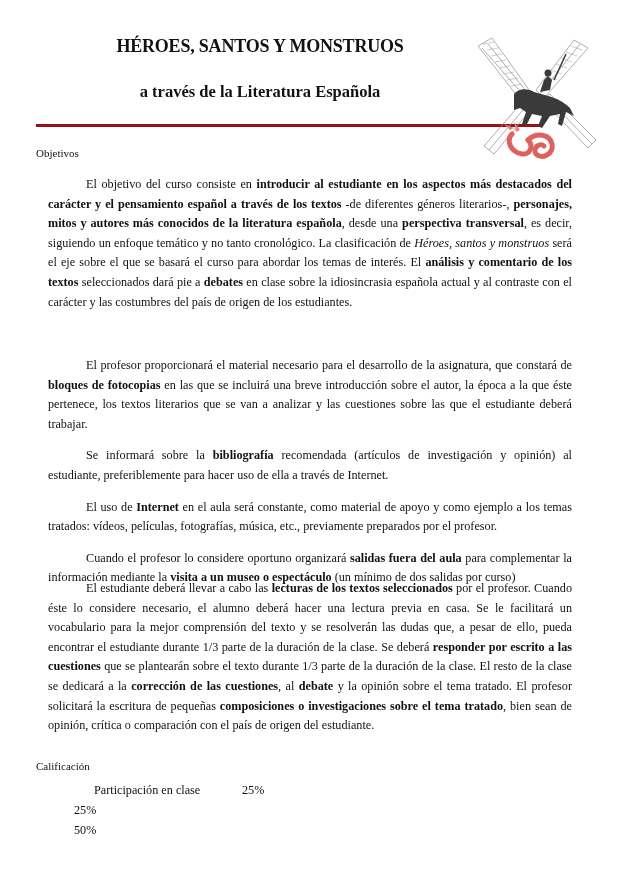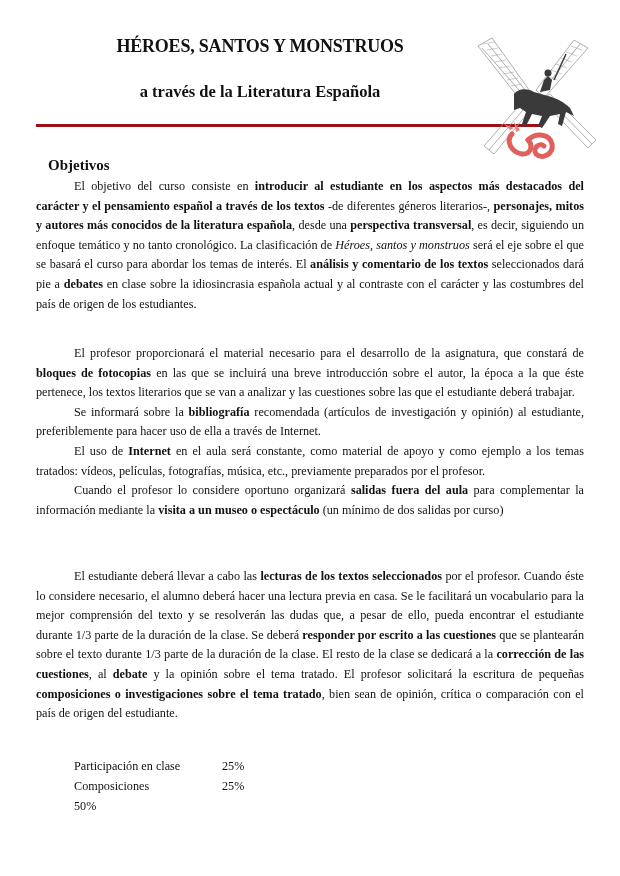--- a/index.html
+++ b/index.html
@@ -10,34 +10,34 @@
              font-weight: bold; font-size: 18px; letter-spacing: -0.2px; }
     .subtitle { position: absolute; top: 82px; left: 0; width: 520px; text-align: center;
                 font-weight: bold; font-size: 16.5px; }
     .professor { position: absolute; top: 95px; left: 0; width: 520px; text-align: center;
                  font-size: 12.5px; }
     .rule { position: absolute; top: 124px; left: 36px; width: 504px; height: 3px;
             background: #9b1014; }
     .logo { position: absolute; left: 470px; top: 36px; width: 130px; height: 128px; }
 
     .section { position: absolute; left: 36px; width: 548px; }
-    .section h2 { margin: 12px; font-size: 15px; font-weight: bold; line-height: 20px; }
-    .section p { margin: 0; font-size: 12.2px; line-height: 19.6px; text-align: justify;
+    .section h2 { margin: 0; font-size: 11px; font-weight: normal; line-height: 20px; }
+    .section p { margin: 12px; font-size: 12.2px; line-height: 19.6px; text-align: justify;
                  text-indent: 38px; }
     .section p b { font-weight: bold; }
     #sec-objetivos { top: 143px; }
     #sec-objetivos h2 { margin-bottom: 2px; }
     #sec-materiales { top: 344px; }
     #sec-materiales h2 { margin-bottom: 2px; }
     #sec-dinamica { top: 567px; }
     #sec-dinamica h2 { margin-bottom: 2px; }
     #sec-calificacion { top: 756px; }
     #sec-calificacion h2 { margin-bottom: 4px; }
     .grade-row { display: flex; font-size: 12.2px; line-height: 20px; padding-left: 38px; }
-    .grade-label { width: 148px; }
+    .grade-label { width: 148px; margin-left: 20px; }
     .grade-value { width: 60px; }
   </style>
 </head>
 <body>
 
 <div class="header">
   <div class="title">HÉROES, SANTOS Y MONSTRUOS</div>
   <div class="subtitle">a través de la Literatura Española</div>
   <div class="rule" style="background: rgb(155, 16, 20);"></div>
   <svg class="logo" viewBox="0 0 130 128">
@@ -103,24 +103,24 @@
   <p>Se informará sobre la <b>bibliografía</b> recomendada (artículos de investigación y opinión) al estudiante, preferiblemente para hacer uso de ella a través de Internet.</p>
   <p>El uso de <b>Internet</b> en el aula será constante, como material de apoyo y como ejemplo a los temas tratados: vídeos, películas, fotografías, música, etc., previamente preparados por el profesor.</p>
   <p>Cuando el profesor lo considere oportuno organizará <b>salidas fuera del aula</b> para complementar la información mediante la <b>visita a un museo o espectáculo</b> (un mínimo de dos salidas por curso)</p>
 </div>
 
 <div class="section" id="sec-dinamica">
   <p>El estudiante deberá llevar a cabo las <b>lecturas de los textos seleccionados</b> por el profesor. Cuando éste lo considere necesario, el alumno deberá hacer una lectura previa en casa. Se le facilitará un vocabulario para la mejor comprensión del texto y se resolverán las dudas que, a pesar de ello, pueda encontrar el estudiante durante 1/3 parte de la duración de la clase. Se deberá <b>responder por escrito a las cuestiones</b> que se plantearán sobre el texto durante 1/3 parte de la duración de la clase. El resto de la clase se dedicará a la <b>corrección de las cuestiones</b>, al <b>debate</b> y la opinión sobre el tema tratado. El profesor solicitará la escritura de pequeñas <b>composiciones o investigaciones sobre el tema tratado</b>, bien sean de opinión, crítica o comparación con el país de origen del estudiante.</p>
 </div>
 
 <div class="section" id="sec-calificacion">
+  <h2>Calificación</h2>
   <div class="grade-row">
     <span class="grade-label">Participación en clase</span>
     <span class="grade-value">25%</span>
   </div>
   <div class="grade-row">
-    <span class="grade-label">Composiciones</span>
     <span class="grade-value">25%</span>
   </div>
   <div class="grade-row">
     <span class="grade-value">50%</span>
   </div>
 </div>
 
 </body></html>

